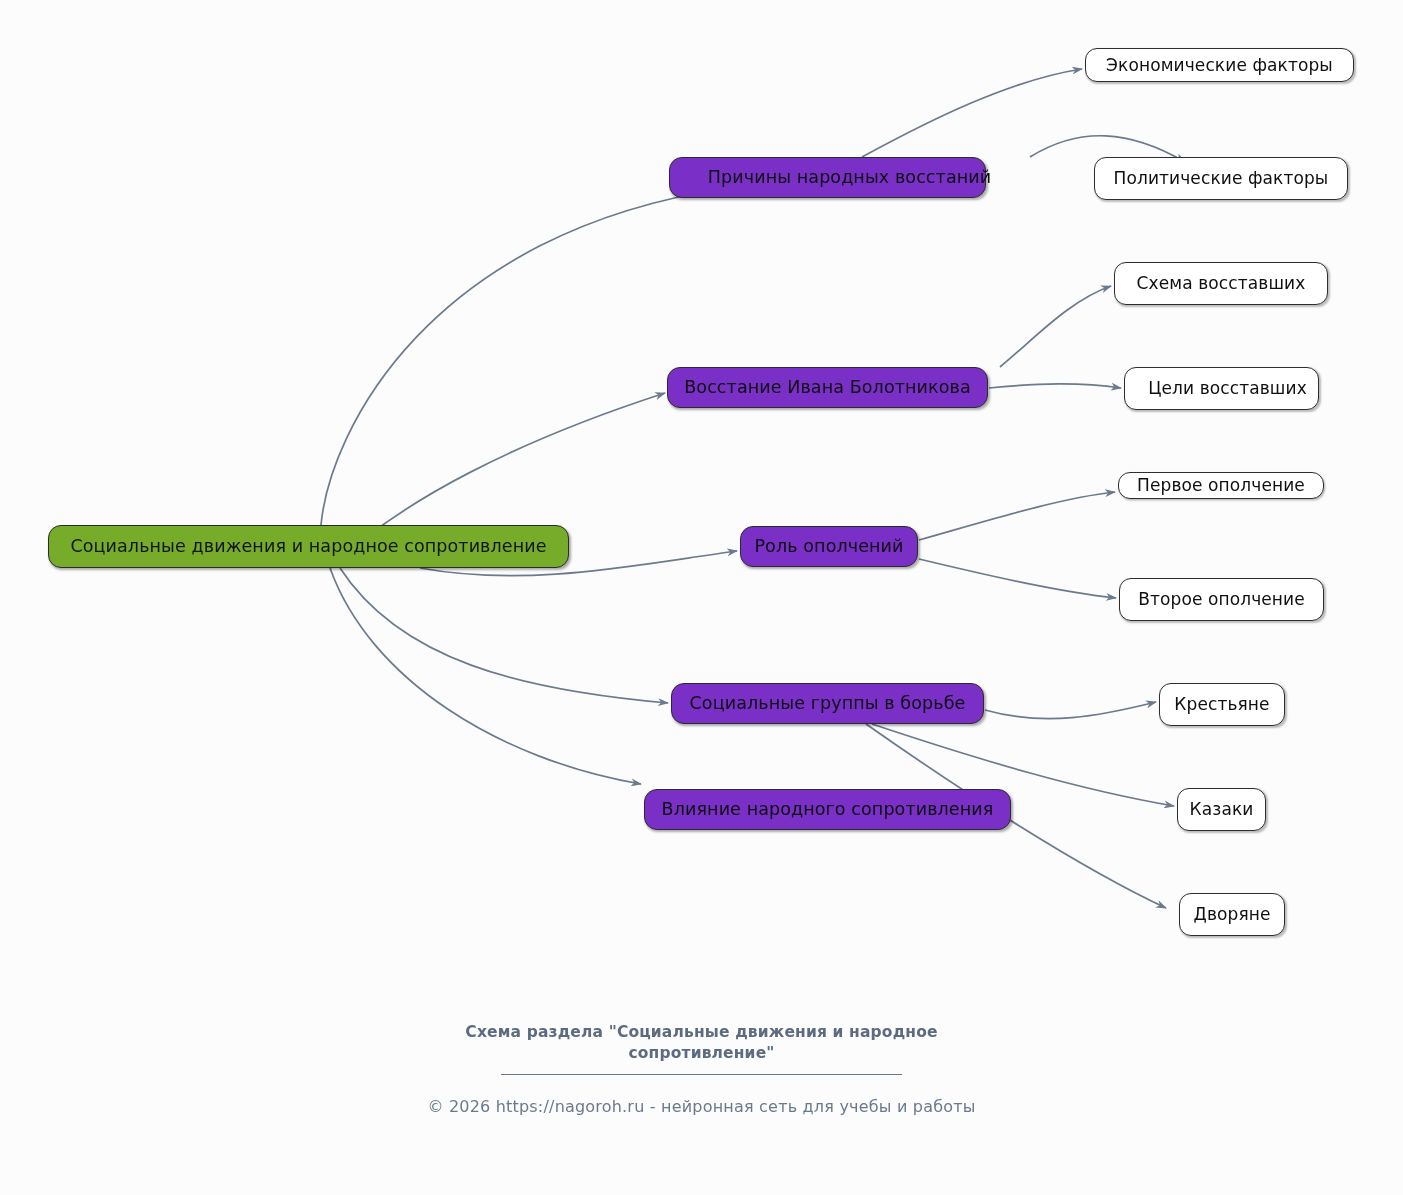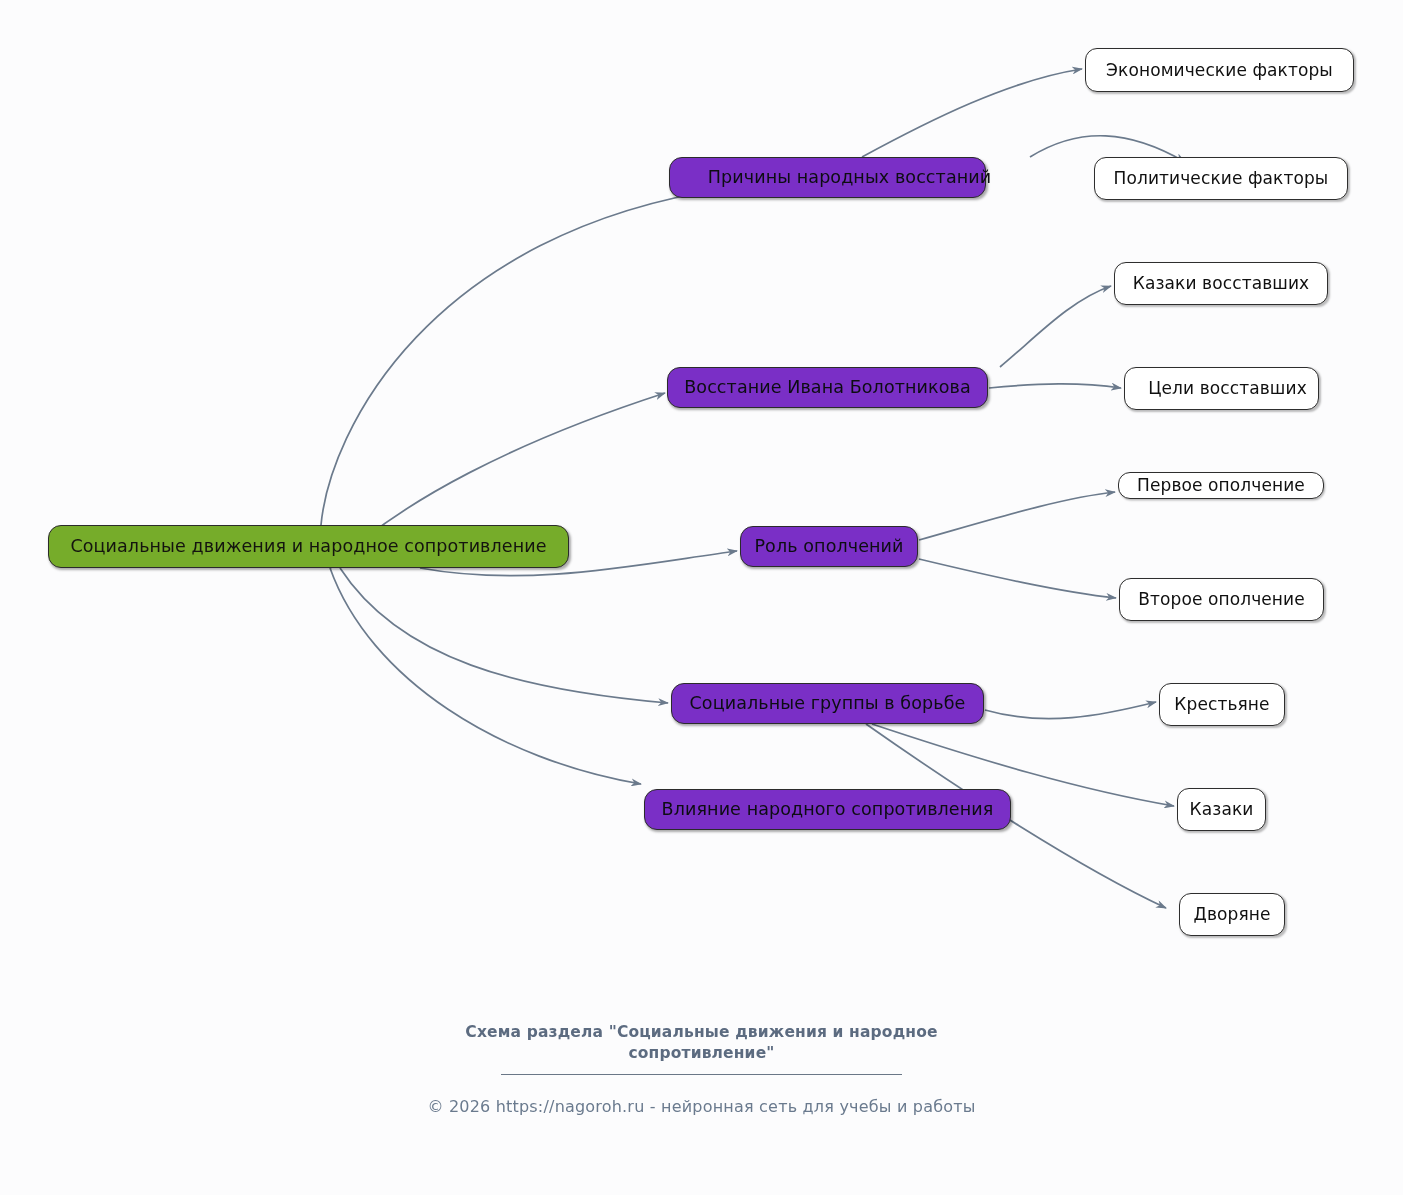--- a/index.html
+++ b/index.html
@@ -120,31 +120,31 @@
       </g>
   </svg>
 
   <div id="nodes">
       <div class="node node-root" style="left: 48px; top: 525px; width: 521px; height: 43px;">
         <span>Социальные движения и народное сопротивление</span>
       </div>
       <div class="node node-branch" style="left: 669px; top: 157px; width: 317px; height: 41px; padding-left: 44px;">
         <span>Причины народных восстаний</span>
       </div>
-      <div class="node node-leaf" style="left: 1085px; top: 48px; width: 269px; height: 44px;">
+      <div class="node node-leaf" style="left: 1085px; top: 48px; width: 269px; height: 34px;">
         <span>Экономические факторы</span>
       </div>
       <div class="node node-leaf" style="left: 1094px; top: 157px; width: 254px; height: 43px;">
         <span>Политические факторы</span>
       </div>
       <div class="node node-branch" style="left: 667px; top: 367px; width: 321px; height: 41px;">
         <span>Восстание Ивана Болотникова</span>
       </div>
       <div class="node node-leaf" style="left: 1114px; top: 262px; width: 214px; height: 43px;">
-        <span>Казаки восставших</span>
+        <span>Схема восставших</span>
       </div>
       <div class="node node-leaf" style="left: 1124px; top: 367px; width: 195px; height: 43px; padding-left: 12px;">
         <span>Цели восставших</span>
       </div>
       <div class="node node-branch" style="left: 740px; top: 526px; width: 178px; height: 41px;">
         <span>Роль ополчений</span>
       </div>
       <div class="node node-leaf" style="left: 1118px; top: 472px; width: 206px; height: 27px;">
         <span>Первое ополчение</span>
       </div>

